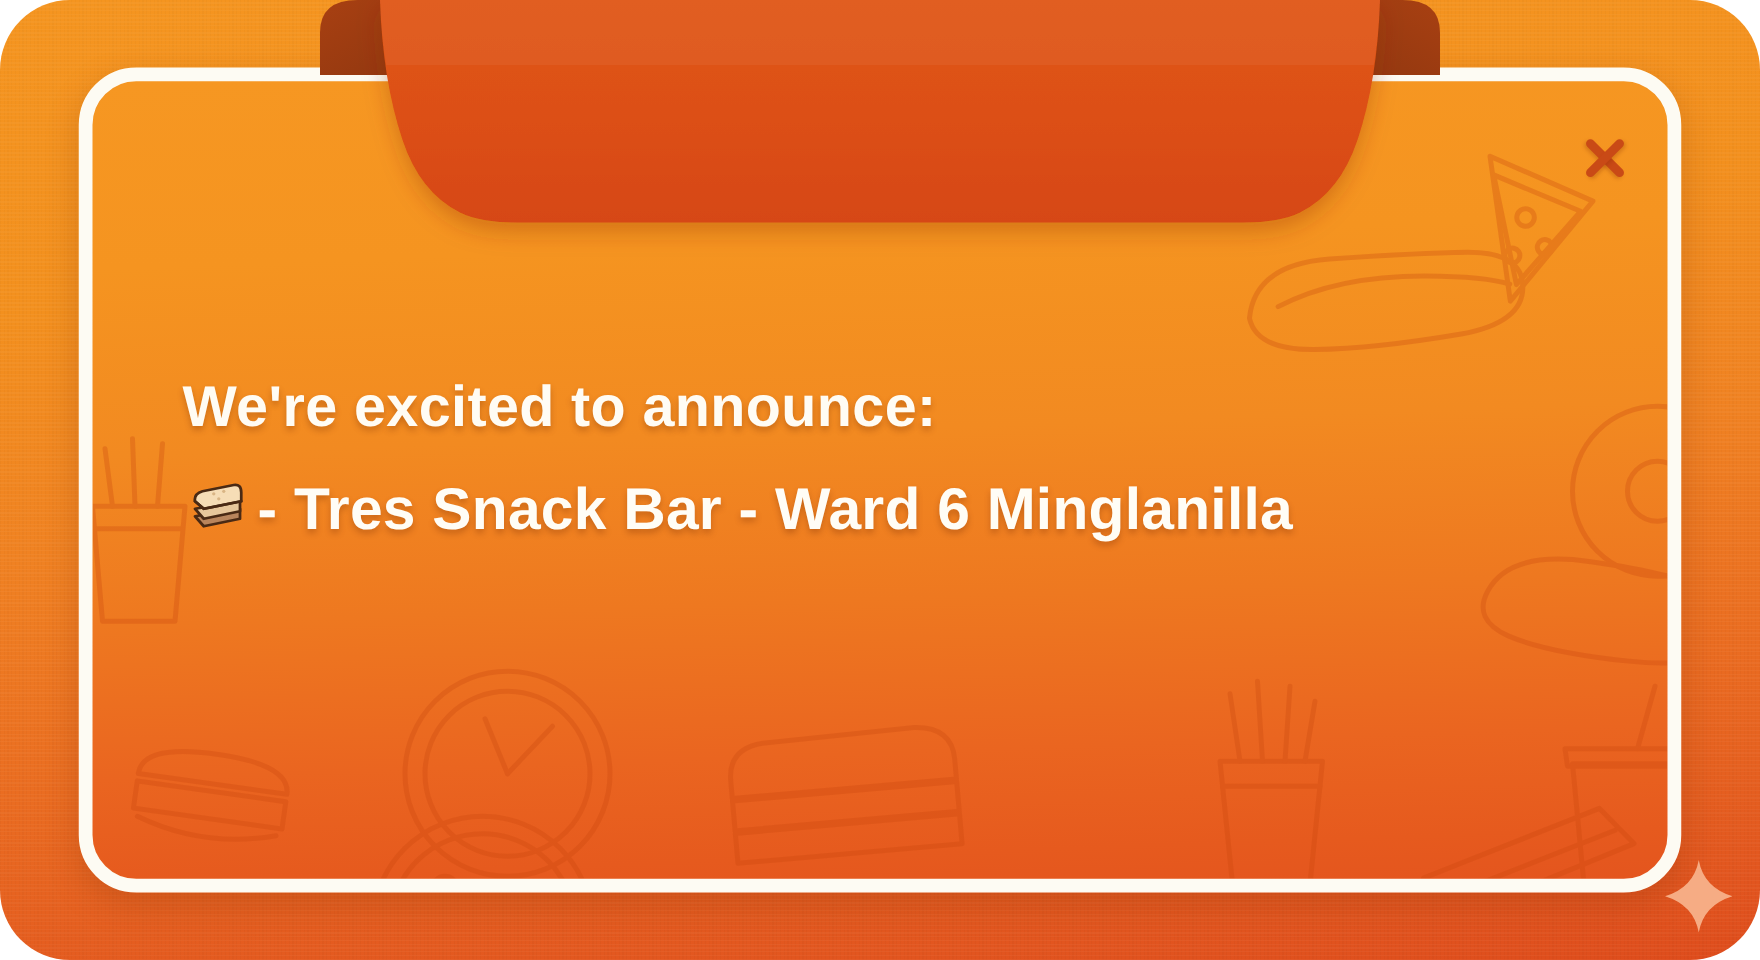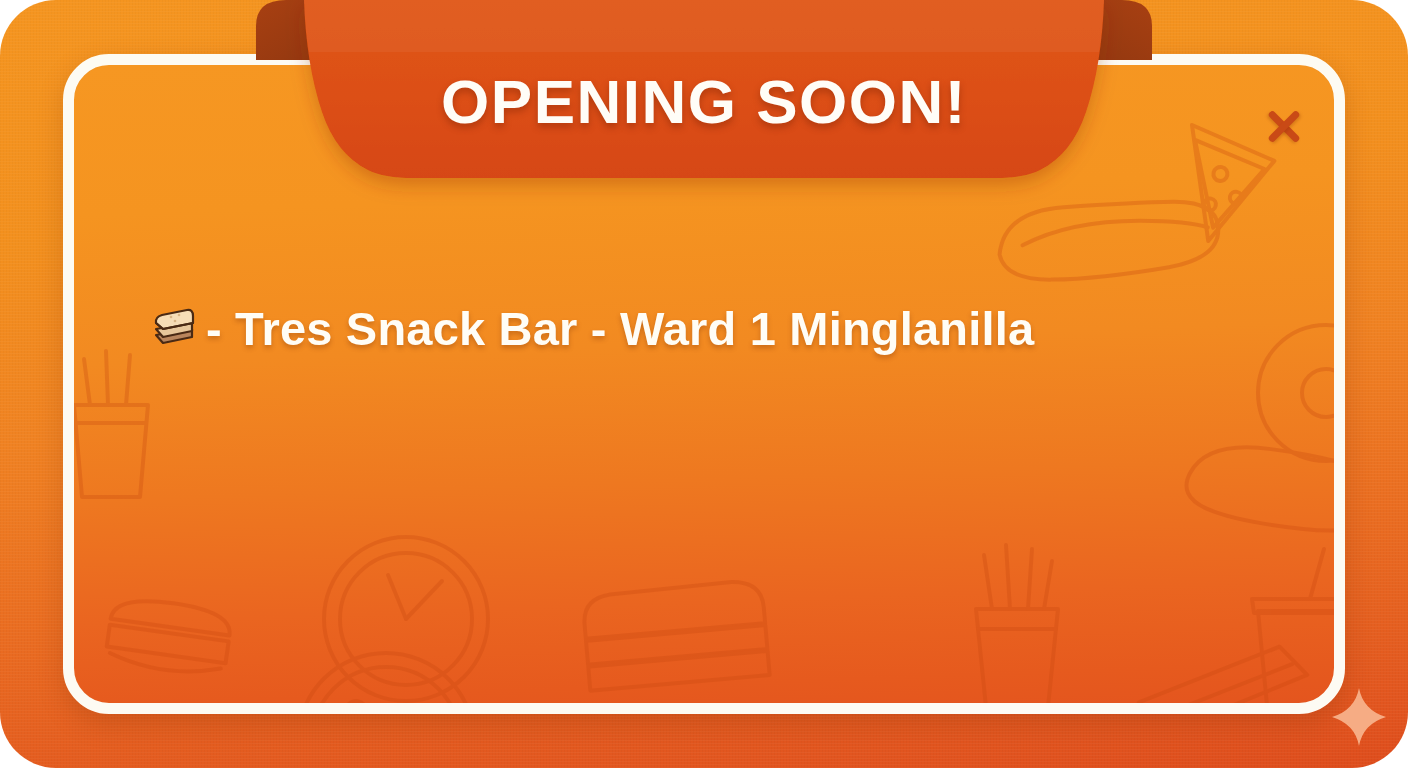--- a/index.html
+++ b/index.html
@@ -318,49 +318,49 @@
                    q -30 0 -46 -8
                    q -32 -16 -46 -58
                    q -16 -48 -18 -112
                    Z" fill="url(#ribGrad)"></path>
         </g>
 
         <path d="M304 0 L1104 0 q-1 28 -5 52 L309 52 q-4 -24 -5 -52 Z" fill="#ffffff" opacity=".05"></path>
       </svg>
     </div>
 
-    <div class="ribbon-title">OPENING SOON!</div>
 
     <div class="close-btn">
       <span class="a"></span>
       <span class="b"></span>
     </div>
 
     <div class="content">
 
+      <div class="headline">We're excited to announce:</div>
 
       <ul class="announce-list">
 
         <li class="announce-item">
           <span class="item-emoji">
             <svg width="50" height="50" viewBox="0 0 50 50">
               <g stroke="#4A2A14" stroke-width="2.2" stroke-linejoin="round" stroke-linecap="round">
                 <path d="M7 31 L14 39 L43 33 L43 25 Z" fill="#B9855C"></path>
                 <path d="M7 25 L14 33 L43 27 L43 19 Z" fill="#E7C79B"></path>
                 <path d="M7 19 q-1 -6 6 -8 L38 6 q6 -1 6 6 L44 19 L14 25 Z" fill="#F6DDB6"></path>
                 <path d="M7 19 L14 25 L44 19" fill="none"></path>
               </g>
               <g fill="#D9B585">
                 <circle cx="22" cy="13" r="1.3"></circle>
                 <circle cx="30" cy="11" r="1.3"></circle>
                 <circle cx="26" cy="17" r="1.3"></circle>
               </g>
             </svg>
           </span>
-          <span class="item-text">- Tres Snack Bar - Ward 1 Minglanilla</span>
+          <span class="item-text">- Tres Snack Bar - Ward 6 Minglanilla</span>
         </li>
 
 
       </ul>
     </div>
 
     <div class="sparkle">
       <svg width="54" height="58" viewBox="0 0 54 58">
         <path d="M27 0 Q31 22 54 29 Q31 36 27 58 Q23 36 0 29 Q23 22 27 0 Z" fill="#F6AC84"></path>
       </svg>

